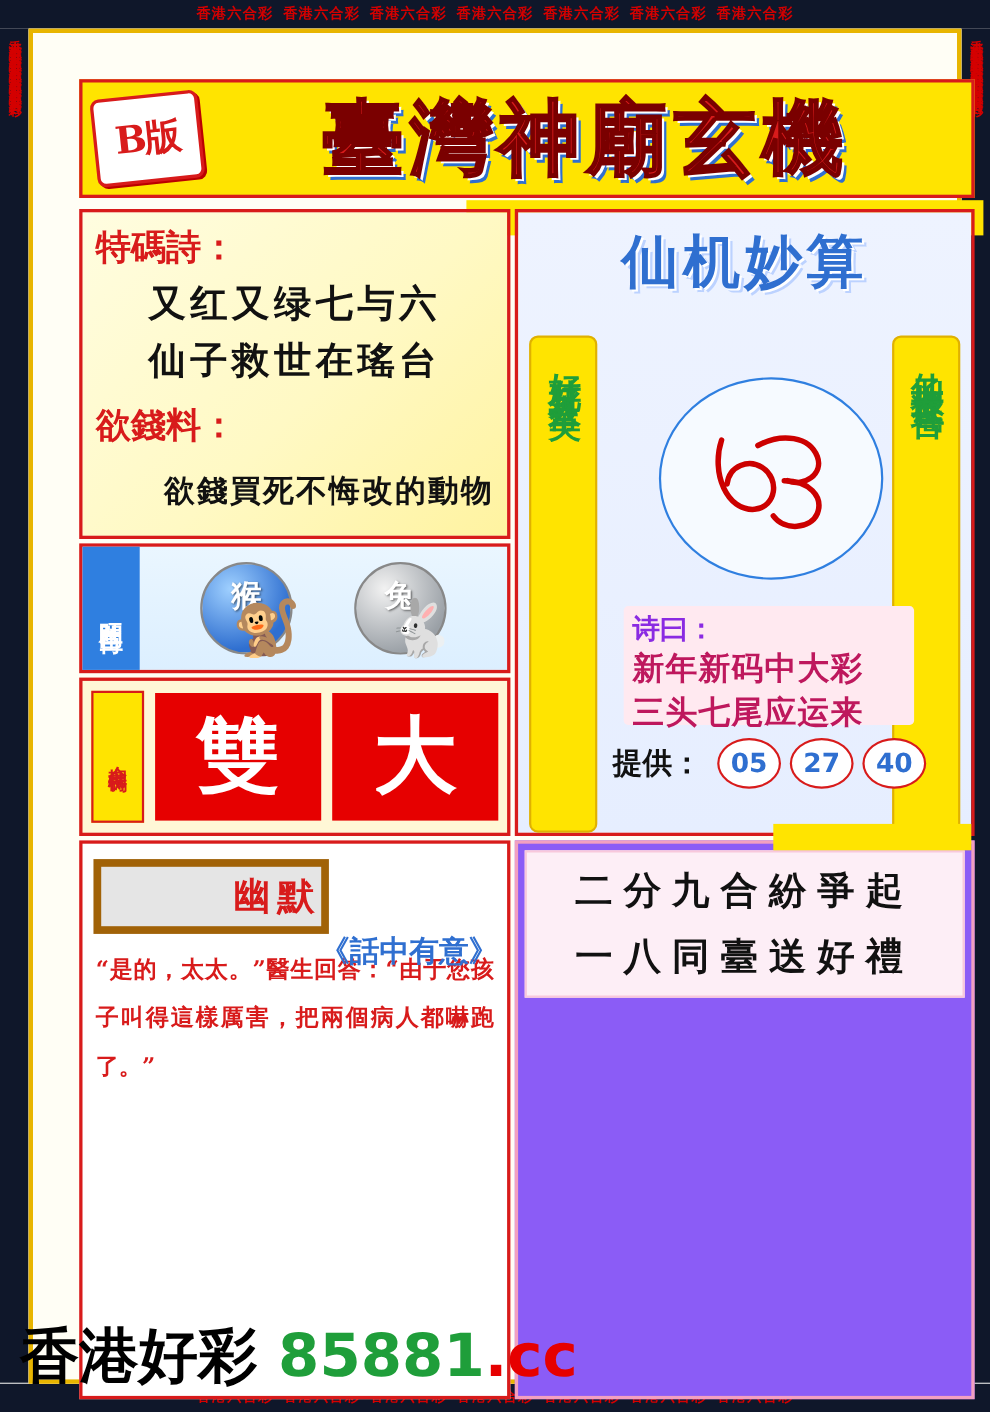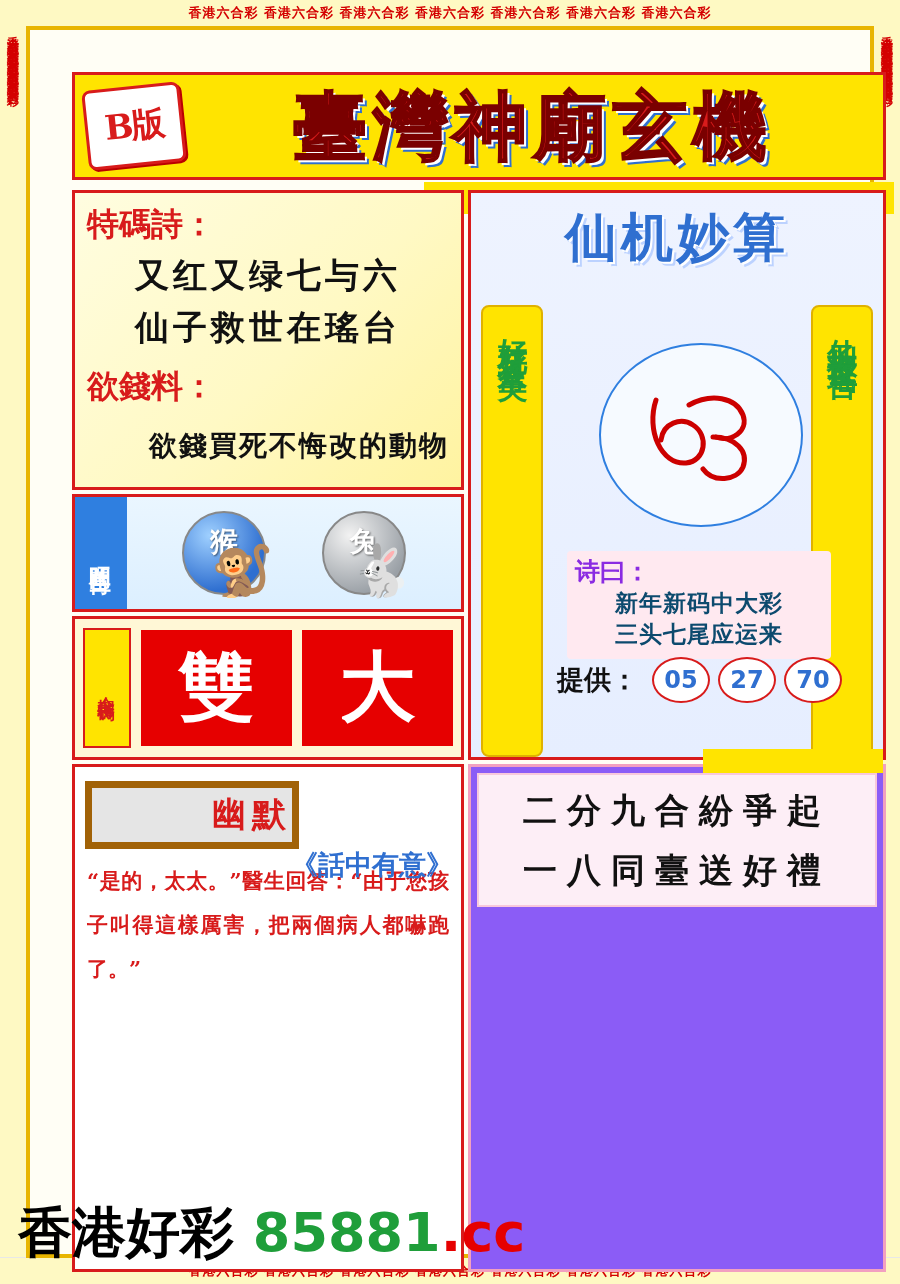--- a/index.html
+++ b/index.html
@@ -6,27 +6,28 @@
   body{
     width:900px;height:1284px;
     font-family:"DejaVu Sans","Liberation Sans",sans-serif;
     background:#ffffff;
     overflow:hidden;
     position:relative;
   }
   
   .ticker{
     position:absolute;
-    background:#fef9c3;
+    background:#0f172a;
     color:#d40000;
     font-weight:bold;
     overflow:hidden;
     white-space:nowrap;
     font-size:13px;
     letter-spacing:1px;
+    font-family:Liberation Mono, monospace;
   }
   .ticker-top{left:0;top:0;width:900px;height:26px;line-height:26px;text-align:center;border-bottom:1px solid #e8e8e8;}
   .ticker-bottom{left:0;bottom:0;width:900px;height:26px;line-height:26px;text-align:center;border-top:1px solid #e8e8e8;}
   .ticker-left{left:0;top:26px;width:26px;height:1232px;}
   .ticker-right{right:0;top:26px;width:26px;height:1232px;}
   .vert-text{
     writing-mode:vertical-rl;
     text-orientation:upright;
     font-size:12px;
     color:#d40000;
@@ -198,23 +199,23 @@
     position:absolute;left:128px;top:150px;width:200px;height:180px;
     border:2px solid #2f7fe0;border-radius:50%;
     background:#f6faff;
   }
   .circle-art svg{position:absolute;left:0;top:0;}
   .poem-box{
     position:absolute;left:96px;top:358px;width:264px;height:108px;
     background:#ffe9f0;border-radius:4px;padding:4px 8px;box-sizing:border-box;
   }
   .poem-box .pb-title{font-size:25px;color:#8a2be2;font-weight:bold;font-family:"DejaVu Serif","Liberation Serif",serif;}
-  .poem-box .pb-line{font-size:23px;color:#0c4a6e;font-weight:bold;font-family:"DejaVu Serif","Liberation Serif",serif;letter-spacing:1px;text-align:center;}
+  .poem-box .pb-line{font-size:29px;color:#be185d;font-weight:bold;font-family:"DejaVu Serif","Liberation Serif",serif;letter-spacing:1px;}
   .supply-row{
-    position:absolute;left:86px;top:456px;width:290px;height:62px;
+    position:absolute;left:86px;top:470px;width:290px;height:62px;
     display:flex;align-items:center;
   }
   .supply-label{
     font-size:27px;font-weight:bold;color:#111;
     font-family:"DejaVu Serif","Liberation Serif",serif;margin-right:6px;
   }
   .numball{
     width:54px;height:42px;border:2px solid #d81b1b;border-radius:50%;
     display:flex;align-items:center;justify-content:center;
     font-size:24px;font-weight:bold;color:#2f6fd0;margin-left:8px;
@@ -359,21 +360,21 @@
       <div class="poem-box">
         <div class="pb-title">诗曰：</div>
         <div class="pb-line">新年新码中大彩</div>
         <div class="pb-line">三头七尾应运来</div>
       </div>
 
       <div class="supply-row">
         <div class="supply-label">提供：</div>
         <div class="numball">05</div>
         <div class="numball">27</div>
-        <div class="numball">70</div>
+        <div class="numball">40</div>
       </div>
     </div>
 
     <div class="humor">
       <div class="humor-head">
         <span>幽默</span>
       </div>
       <div class="humor-sub">《話中有意》</div>
       <div class="humor-body">“是的，太太。”醫生回答：“由于您孩子叫得這樣厲害，把兩個病人都嚇跑了。”</div>
     </div>

